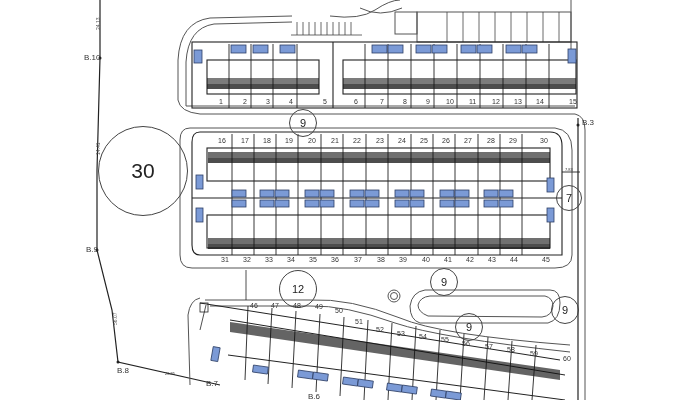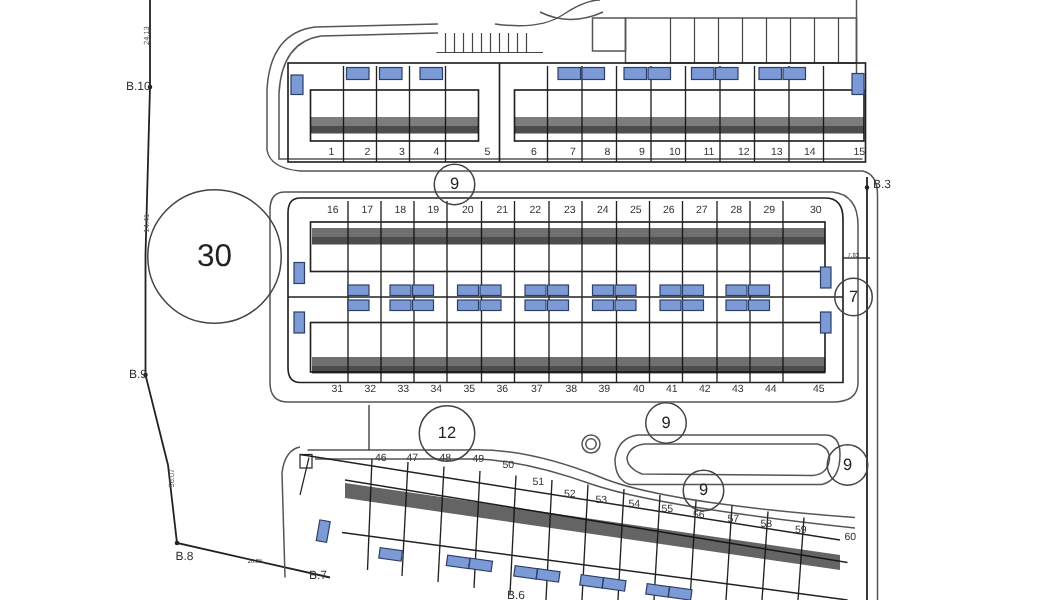--- a/index.html
+++ b/index.html
@@ -213,21 +213,21 @@
     <rect x="200" y="303" width="8" height="9"></rect>
     <line x1="206" y1="305" x2="200" y2="330"></line>
     <line x1="246" y1="270" x2="246" y2="300"></line>
   </g>
 </svg>
 
 <div class="blbl" style="left:84px;top:53px;">B.10</div>
 <div class="blbl" style="left:86px;top:245px;">B.9</div>
 <div class="blbl" style="left:117px;top:366px;">B.8</div>
 <div class="blbl" style="left:206px;top:379px;">B.7</div>
-<div class="blbl" style="left:338px;top:392px;">B.6</div>
+<div class="blbl" style="left:308px;top:392px;">B.6</div>
 <div class="blbl" style="left:582px;top:118px;">B.3</div>
 
 <div class="vtxt" style="left:95px;top:30px;">24.13</div>
 <div class="vtxt" style="left:95px;top:155px;">14.41</div>
 <div class="vtxt" style="left:112px;top:325px;">56.07</div>
 <div class="lbl" style="left:165px;top:371px;font-size:4px;">26.85</div>
 <div class="lbl" style="left:565px;top:167px;font-size:4px;">7.83</div>
 
 <div class="circ" style="left:98px;top:126px;width:88px;height:88px;font-size:21px;">30</div>
 <div class="circ" style="left:289px;top:109px;width:26px;height:26px;font-size:11px;">9</div>

